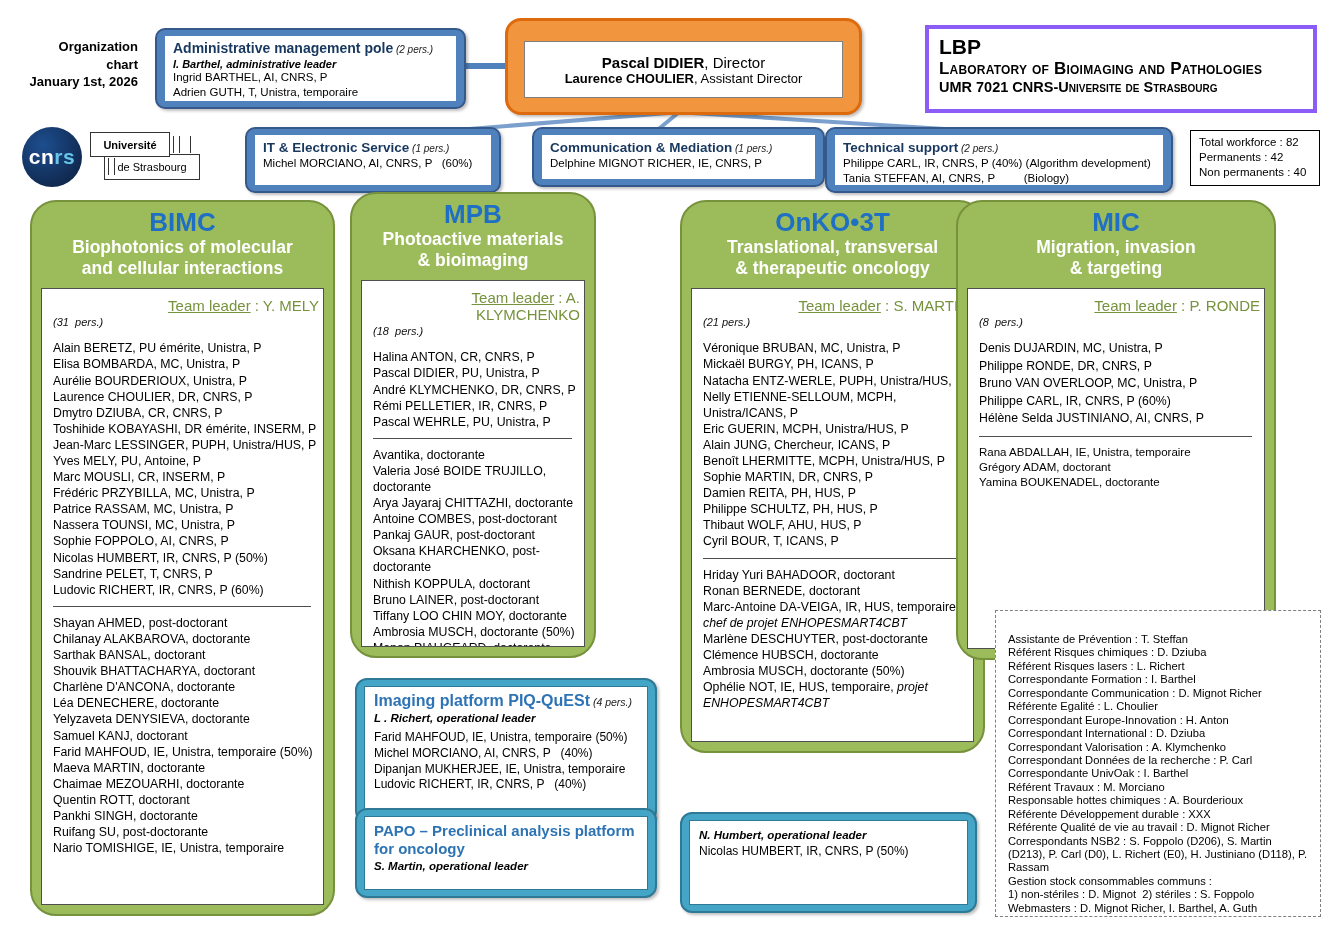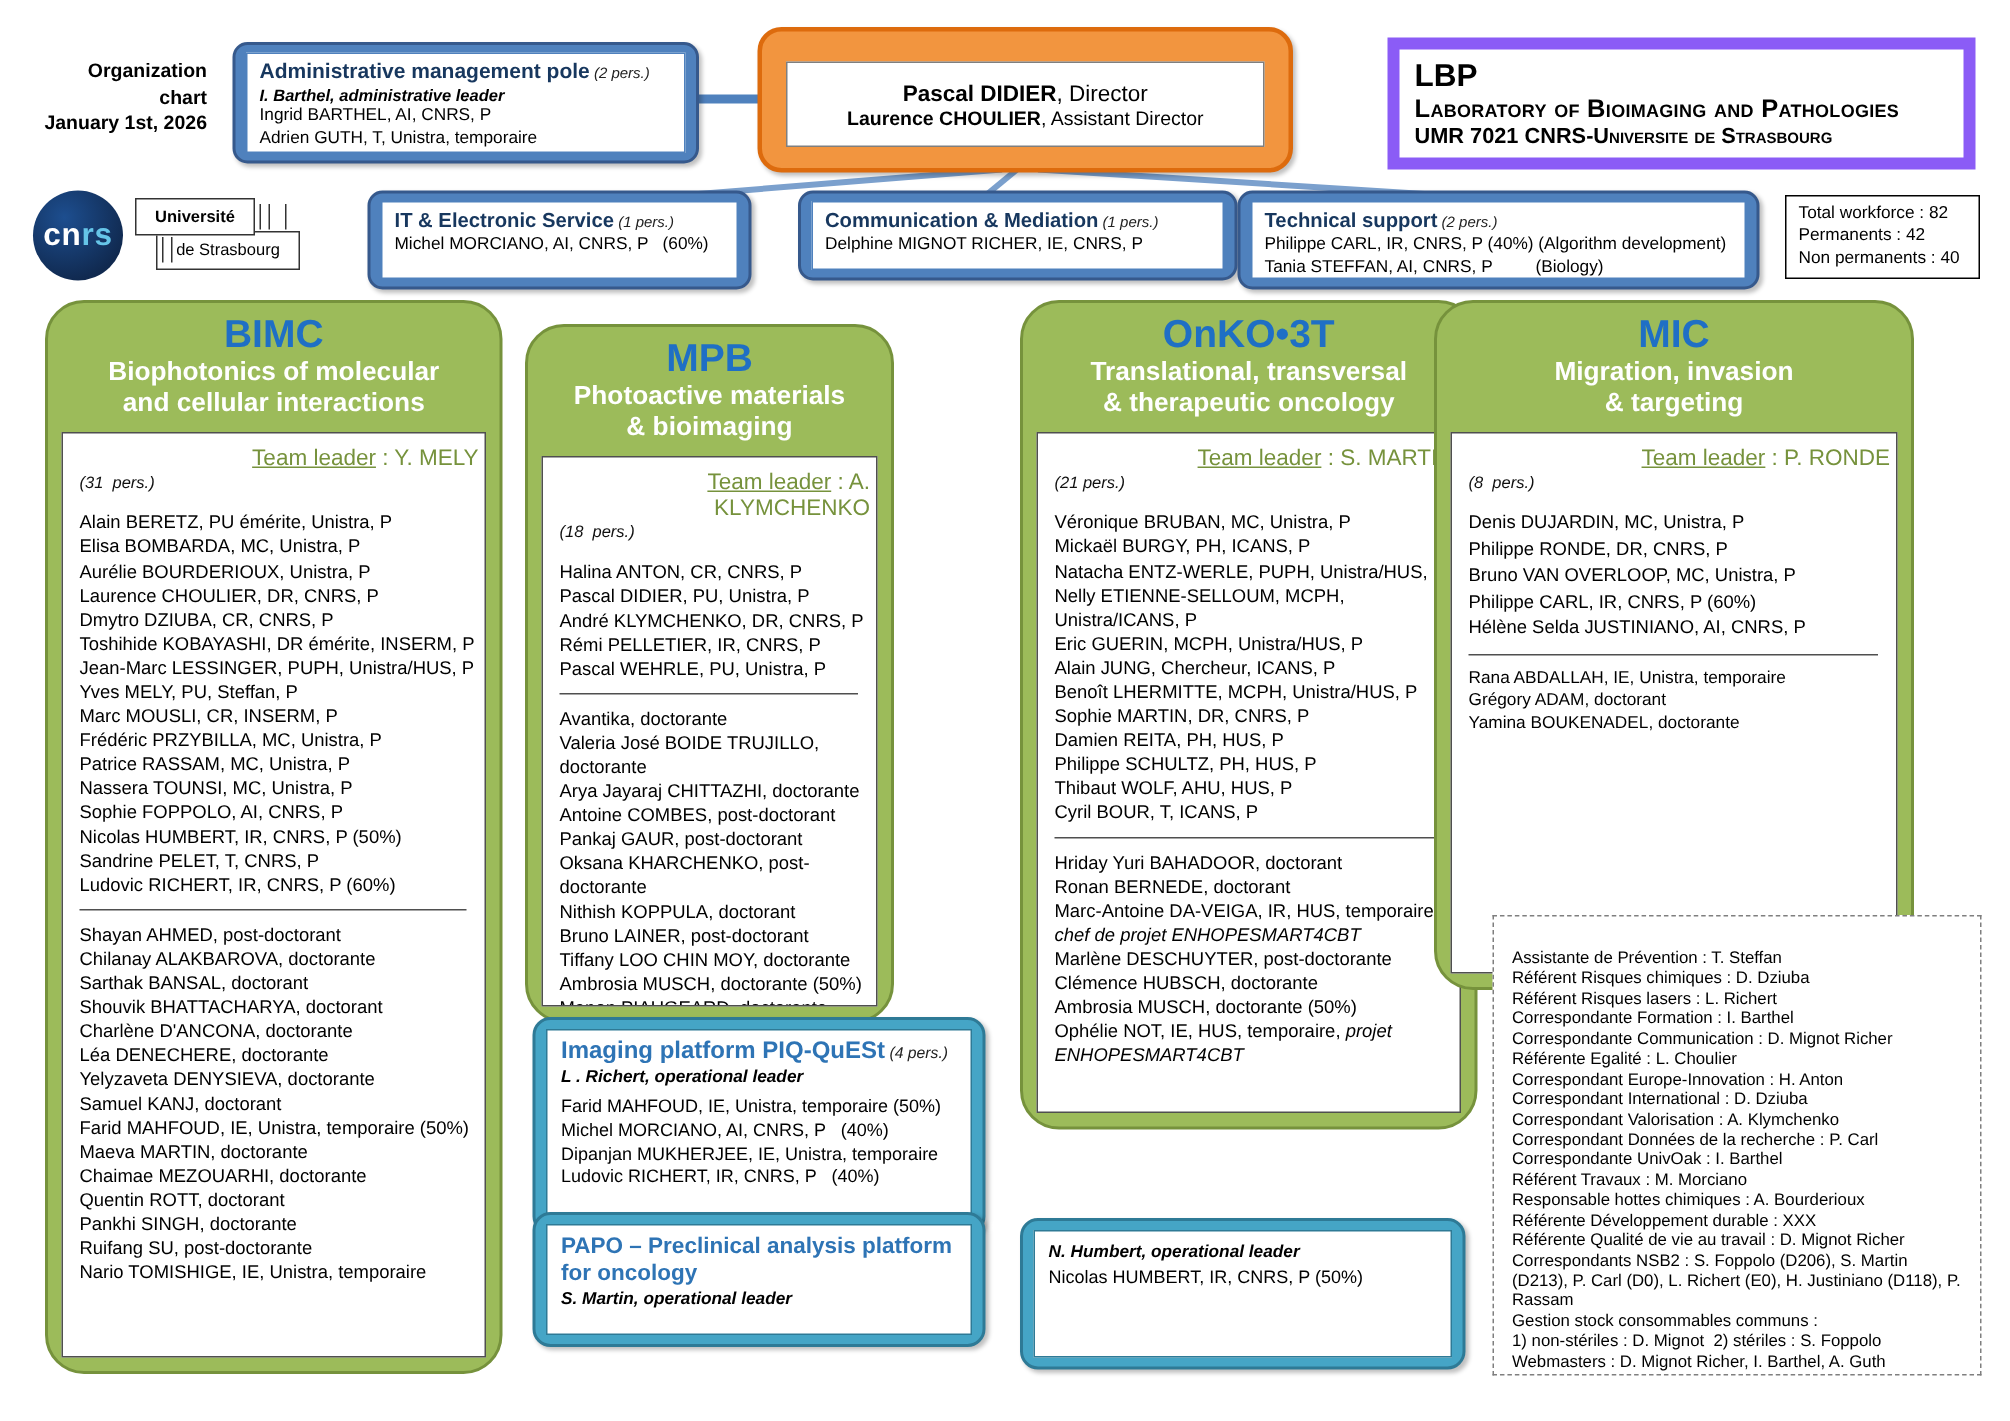--- a/index.html
+++ b/index.html
@@ -24,21 +24,21 @@
   .director { position:absolute; left:505px; top:18px; width:357px; height:97px; background:#f2953f;
               border:3px solid #dd6b0d; border-radius:16px; padding:20px 16px 14px;
               box-shadow:2px 2px 3px rgba(0,0,0,.25); z-index:2; }
   .director-inner { background:#fff; border:1px solid #7f7f7f; height:100%; display:flex;
                     flex-direction:column; justify-content:center; align-items:center; }
   .dir-l1 { font-size:15px; color:#000; }
   .dir-l2 { font-size:13px; color:#000;text-align:center; }
   .b { font-weight:bold; }
 
   
-  .lbp { position:absolute; left:925px; top:25px; width:392px; height:88px; border:8px solid #8b5cf6;
+  .lbp { position:absolute; left:925px; top:25px; width:392px; height:88px; border:4px solid #8b5cf6;
          background:#fff; padding:6px 10px; z-index:1; }
   .lbp-acr { font-size:21px; font-weight:bold; color:#000; }
   .lbp-name { font-size:17px; font-weight:bold; font-variant:small-caps; letter-spacing:.2px; }
   .lbp-umr { font-size:14.5px; font-weight:bold; font-variant:small-caps; }
 
   
   .workforce { position:absolute; left:1190px; top:130px; width:130px; height:56px; border:1.5px solid #000;
                background:#fff; padding:4px 8px; font-size:11.5px; line-height:1.3; z-index:1; }
 
   
@@ -78,21 +78,21 @@
   .pl-leader { font-weight:bold; font-style:italic; font-size:11.5px; margin:2px 0 6px; }
   .pl-member { font-size:12px; line-height:1.3; white-space:pre-wrap; }
 
   
   .refs { position:absolute; left:995px; top:610px; width:326px; height:307px; border:1.5px dashed #7f7f7f;
           background:#fff; padding:22px 8px 6px 12px; z-index:1; }
   .ref-line { font-size:11.2px; line-height:1.2; color:#000; white-space:pre-wrap; }
 
   
   .t-bimc { left:30px;  top:200px; width:305px; height:716px; }
-  .t-mpb  { left:350px; top:216px; width:246px; height:466px; }
+  .t-mpb  { left:350px; top:192px; width:246px; height:466px; }
   .t-onko { left:680px; top:200px; width:305px; height:553px; }
   .t-mic  { left:956px;top:200px; width:320px; height:460px; }
   .p-piq  { left:355px; top:678px; width:302px; height:145px; }
   .p-papo { left:355px; top:808px; width:302px; height:90px;  }
   .p-spec { left:680px; top:812px; width:297px; height:101px; }
   .s-admin{ left:155px; top:28px;  width:311px; height:81px;  }
   .s-it   { left:245px; top:127px; width:256px; height:66px;  }
   .s-comm { left:518px; top:127px; width:293px; height:60px;margin-left:14px;  }
   .s-tech { left:825px; top:127px; width:348px; height:66px;  }
 </style>
@@ -193,21 +193,21 @@
       <div class="tl-line"><span class="u">Team leader</span><span> : Y. MELY</span></div>
       <div class="tl-pers">(31  pers.)</div>
       <div>
           <div class="member">Alain BERETZ, PU émérite, Unistra, P</div>
           <div class="member">Elisa BOMBARDA, MC, Unistra, P</div>
           <div class="member">Aurélie BOURDERIOUX, Unistra, P</div>
           <div class="member">Laurence CHOULIER, DR, CNRS, P</div>
           <div class="member">Dmytro DZIUBA, CR, CNRS, P</div>
           <div class="member">Toshihide KOBAYASHI, DR émérite, INSERM, P</div>
           <div class="member">Jean-Marc LESSINGER, PUPH, Unistra/HUS, P</div>
-          <div class="member">Yves MELY, PU, Steffan, P</div>
+          <div class="member">Yves MELY, PU, Antoine, P</div>
           <div class="member">Marc MOUSLI, CR, INSERM, P</div>
           <div class="member">Frédéric PRZYBILLA, MC, Unistra, P</div>
           <div class="member">Patrice RASSAM, MC, Unistra, P</div>
           <div class="member">Nassera TOUNSI, MC, Unistra, P</div>
           <div class="member">Sophie FOPPOLO, AI, CNRS, P</div>
           <div class="member">Nicolas HUMBERT, IR, CNRS, P (50%)</div>
           <div class="member">Sandrine PELET, T, CNRS, P</div>
           <div class="member">Ludovic RICHERT, IR, CNRS, P (60%)</div>
         </div>
       <div class="divider"></div>

